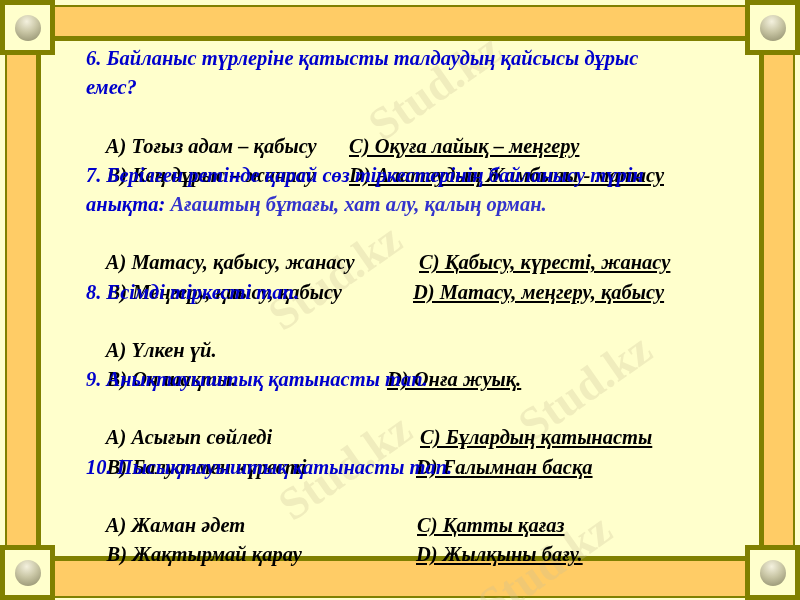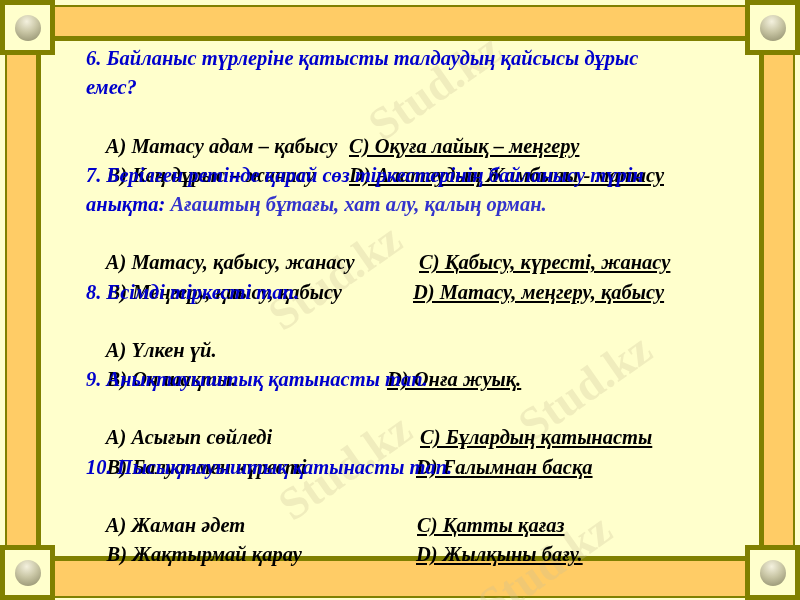--- a/index.html
+++ b/index.html
@@ -66,21 +66,21 @@
 <div class="watermark" style="left:260px;top:250px;">Stud.kz</div>
 <div class="watermark" style="left:510px;top:360px;">Stud.kz</div>
 <div class="watermark" style="left:270px;top:440px;">Stud.kz</div>
 <div class="watermark" style="left:470px;top:540px;">Stud.kz</div>
 
 <div class="content">
 
   <div class="line q">6. Байланыс түрлеріне қатысты талдаудың қайсысы дұрыс</div>
   <div class="line q">емес?</div>
   <div class="line">
-    <span>A) Матасу адам – қабысу</span><span class="opt-c" style="left:263px">C) Оқуға лайық – меңгеру</span>
+    <span>A) Тоғыз адам – қабысу</span><span class="opt-c" style="left:263px">C) Оқуға лайық – меңгеру</span>
   </div>
   <div class="line">
     <span>B) Кең дұрыс – жанасу</span><span class="opt-c" style="left:263px">D) Алатаудың Жамбылы - матасу</span>
   </div>
 
   <div class="line q">7. Берілген ретінде қарай сөз тіркестерінің байланысу түрін</div>
   <div class="line q"><span>анықта:</span><span class="sub"> Ағаштың бұтағы, хат алу, қалың орман.</span></div>
   <div class="line">
     <span>A) Матасу, қабысу, жанасу</span><span class="opt-c" style="left:333px">C) Қабысу, күресті, жанасу</span>
   </div>

